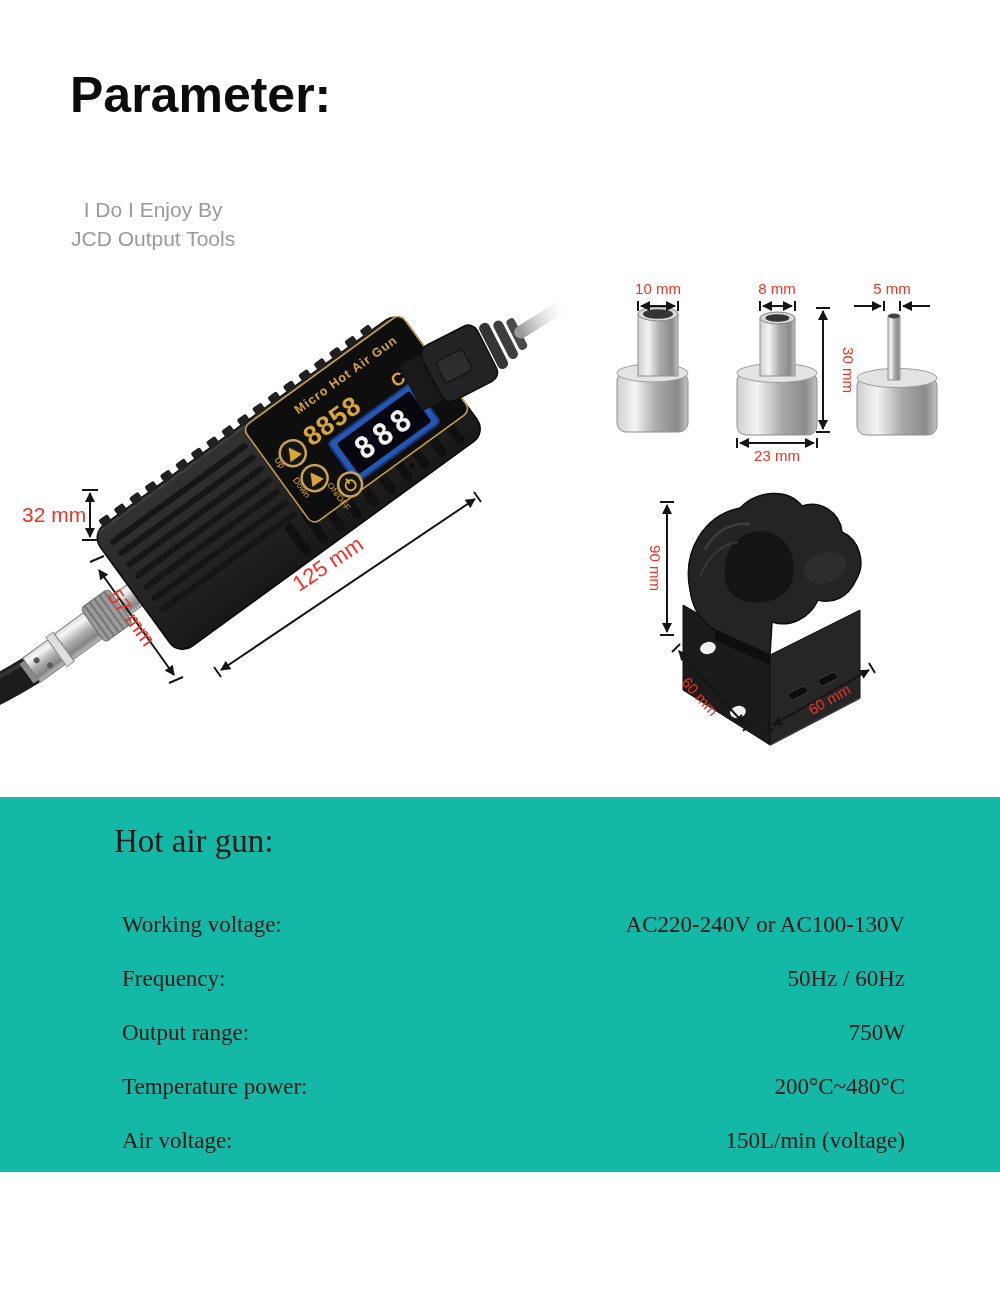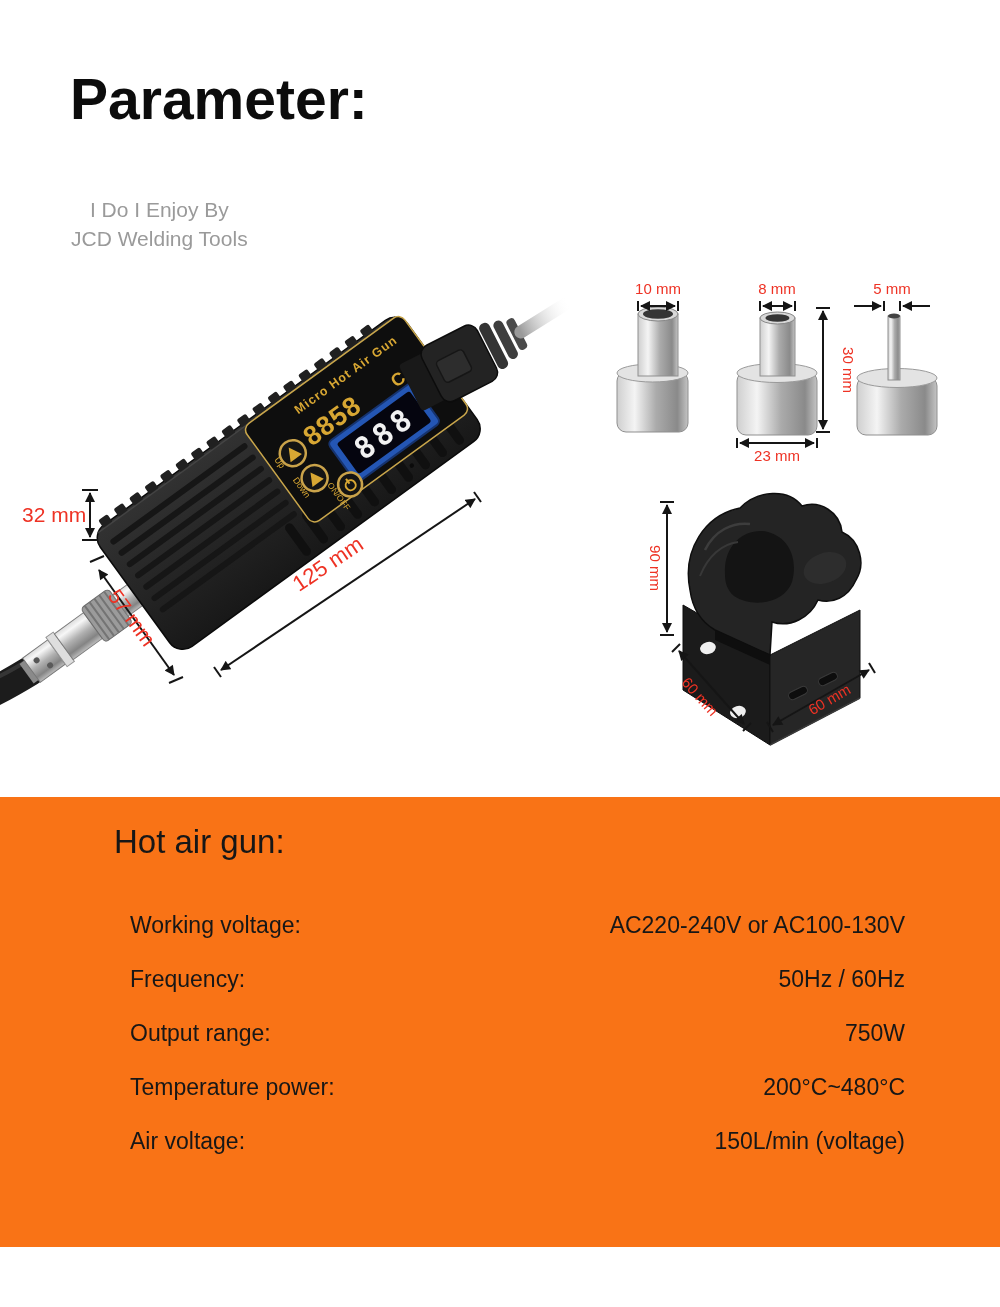--- a/index.html
+++ b/index.html
@@ -1,26 +1,26 @@
 <!DOCTYPE html>
 <html><head>
 <meta charset="utf-8">
 <style>
   html,body{margin:0;padding:0;background:#ffffff;}
   .page{position:relative;width:1000px;height:1307px;background:#ffffff;overflow:hidden;
         font-family:"Liberation Sans", sans-serif;}
-  .title{position:absolute;left:70px;top:66px;margin:0;font-size:57px;font-weight:700;color:#0c0c0c;}
+  .title{position:absolute;left:70px;top:66px;margin:0;font-size:50px;font-weight:700;color:#0c0c0c;}
   .brand{position:absolute;left:71px;top:195px;font-size:21px;line-height:29px;color:#9a9a9a;text-align:center;}
   .photo{position:absolute;}
   .gun-photo{left:0;top:280px;}
   .nozzles-photo{left:600px;top:270px;}
   .holder-photo{left:620px;top:480px;}
-  .specs{position:absolute;left:0;top:797px;width:1000px;height:450px;background:#f97316;}
+  .specs{position:absolute;left:0;top:797px;width:1000px;height:375px;background:#14b8a6;font-family:Liberation Serif, serif;}
   .specs h2{position:absolute;left:114px;top:26px;margin:0;font-size:33px;font-weight:400;color:#171717;}
-  .spec-rows{position:absolute;left:130px;right:95px;top:115px;}
+  .spec-rows{position:absolute;left:122px;right:95px;top:115px;}
   .spec-row{display:flex;justify-content:space-between;align-items:baseline;
             font-size:23px;color:#171717;height:24px;margin-bottom:30px;}
   .dim-red{fill:#ee3224;font-family:"Liberation Sans",sans-serif;}
   .dimline{stroke:#151515;stroke-width:2;fill:none;}
   .tick{stroke:#151515;stroke-width:2;}
   .goldtxt{fill:#d8a733;font-family:"Liberation Sans",sans-serif;}
 </style>
 </head>
 <body>
 
@@ -54,21 +54,21 @@
         <stop offset="0" stop-color="#9a9a9a" stop-opacity="1"></stop>
         <stop offset="1" stop-color="#ffffff" stop-opacity="0"></stop>
       </linearGradient>
     </defs>
   </svg>
 
   <h1 class="title">Parameter:</h1>
 
   <div class="brand">
     <div>I Do I Enjoy By</div>
-    <div>JCD Welding Tools</div>
+    <div>JCD Output Tools</div>
   </div>
 
   <svg class="photo gun-photo" width="580" height="430" viewBox="0 0 580 430">
 
     <g>
       <path d="M30,391 C12,402 -2,410 -20,418" stroke="#1c1c1c" stroke-width="30" stroke-linecap="round" fill="none"></path>
       <path d="M28,380 C10,392 -6,399 -20,406" stroke="#4a4a4a" stroke-width="4" fill="none" opacity="0.55"></path>
     </g>
 
     <g transform="translate(135,315) rotate(-36)">

